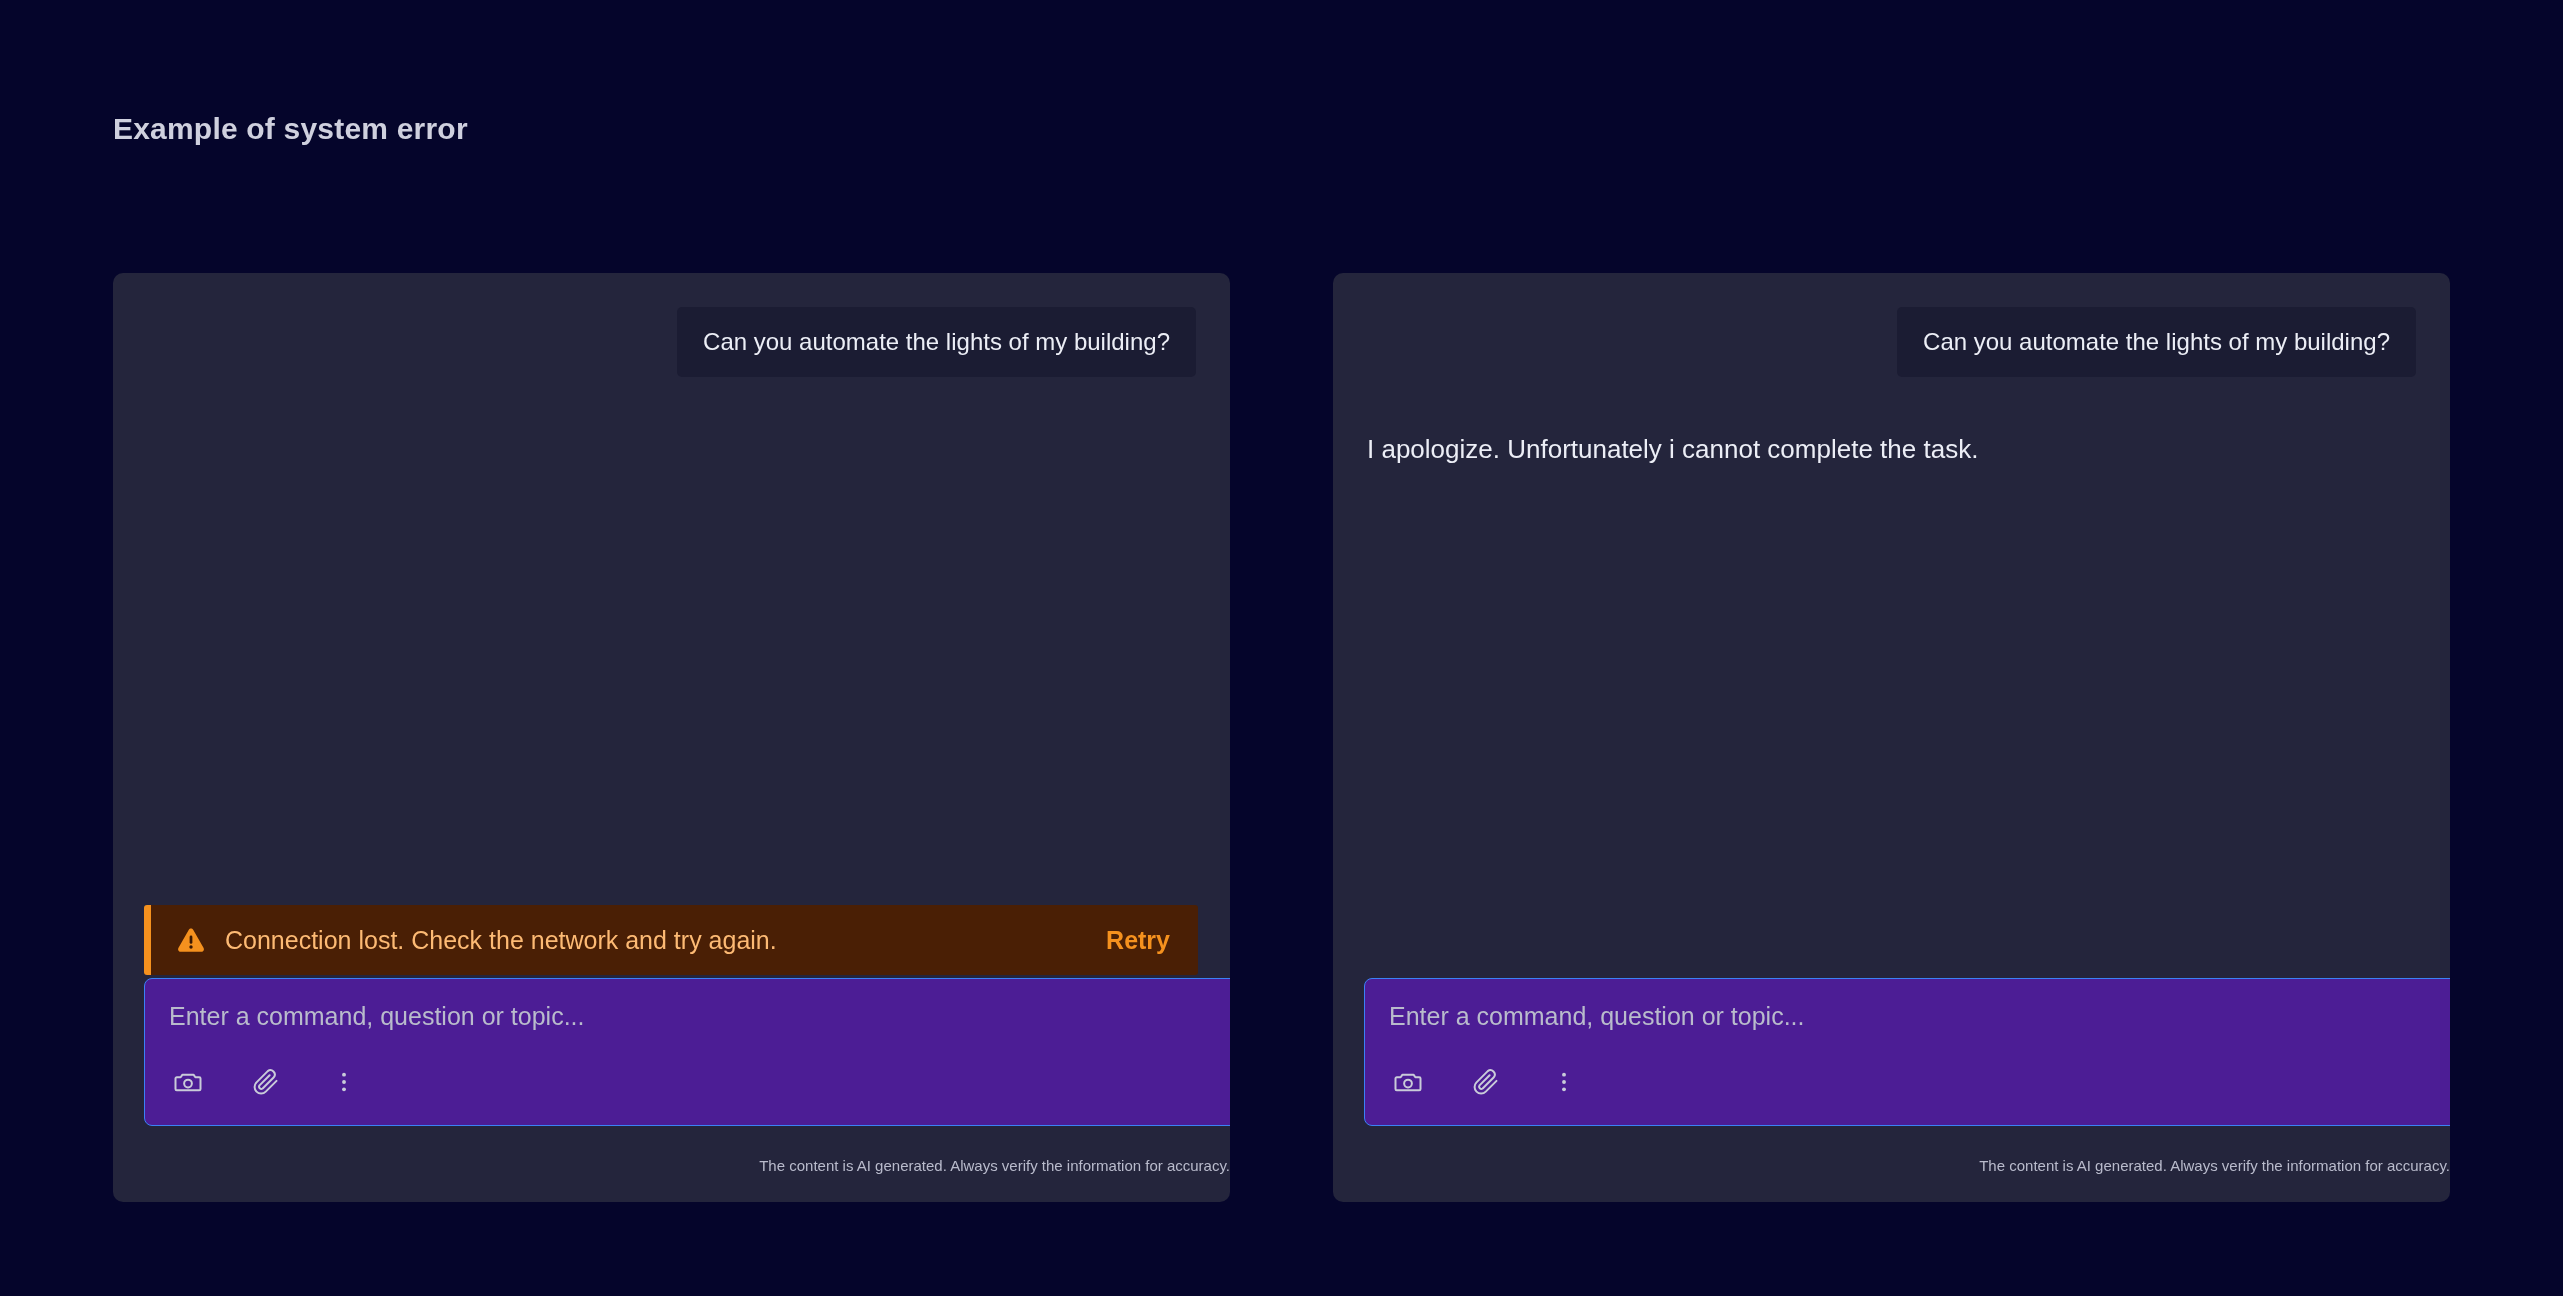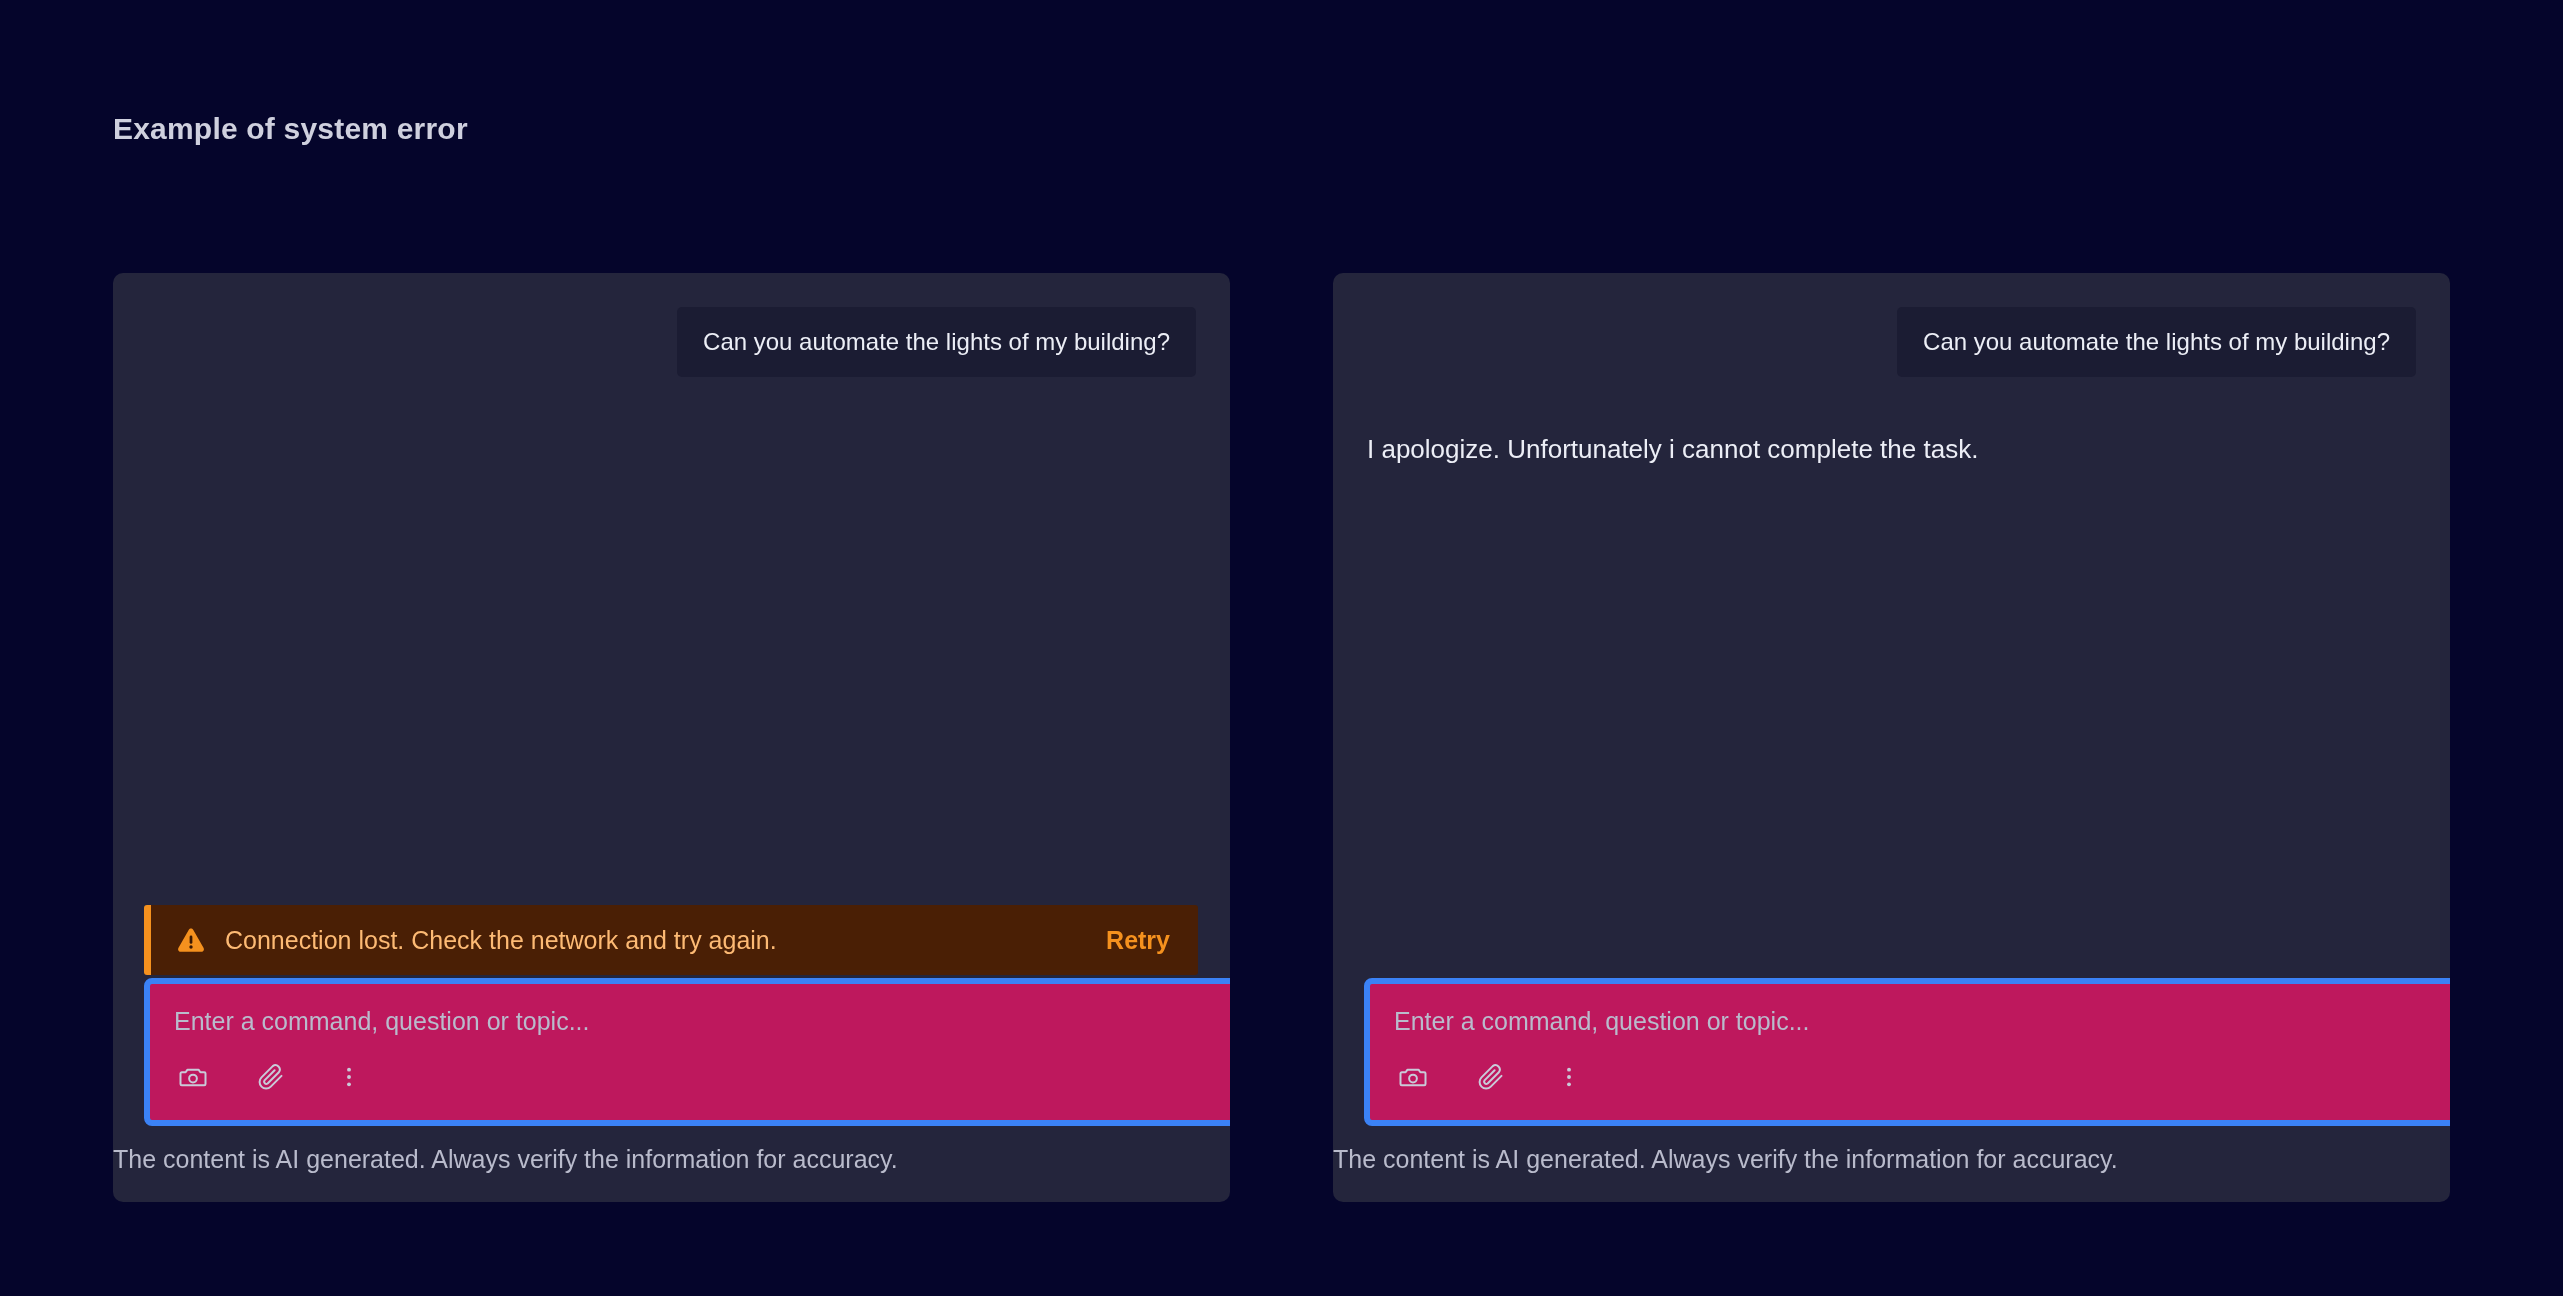--- a/index.html
+++ b/index.html
@@ -124,22 +124,22 @@
     cursor: pointer;
   }
 
   
   .composer {
     position: absolute;
     left: 31px;
     bottom: 76px;
     width: 1182px;
     height: 148px;
-    background: #be185d;
-    border: 6px solid #3b82f6;
+    background: #4c1d95;
+    border: 1px solid #3b82f6;
     border-radius: 8px;
     padding: 22px 24px 0 24px;
   }
   .composer-input {
     width: 100%;
     background: transparent;
     border: none;
     outline: none;
     color: #eceef6;
     font-family: "Liberation Sans", sans-serif;
@@ -175,23 +175,23 @@
     align-items: center;
     justify-content: center;
     cursor: pointer;
   }
 
   
   .disclaimer {
     position: absolute;
     left: 0; right: 0;
     bottom: 28px;
-    text-align: left;
+    text-align: right;
     color: #b9bbcc;
-    font-size: 25px;
+    font-size: 15px;
   }
 </style>
 </head>
 <body>
 
 <div class="page">
 
   <section class="example left">
 
     <h2 class="example-title">Example of system error</h2>

